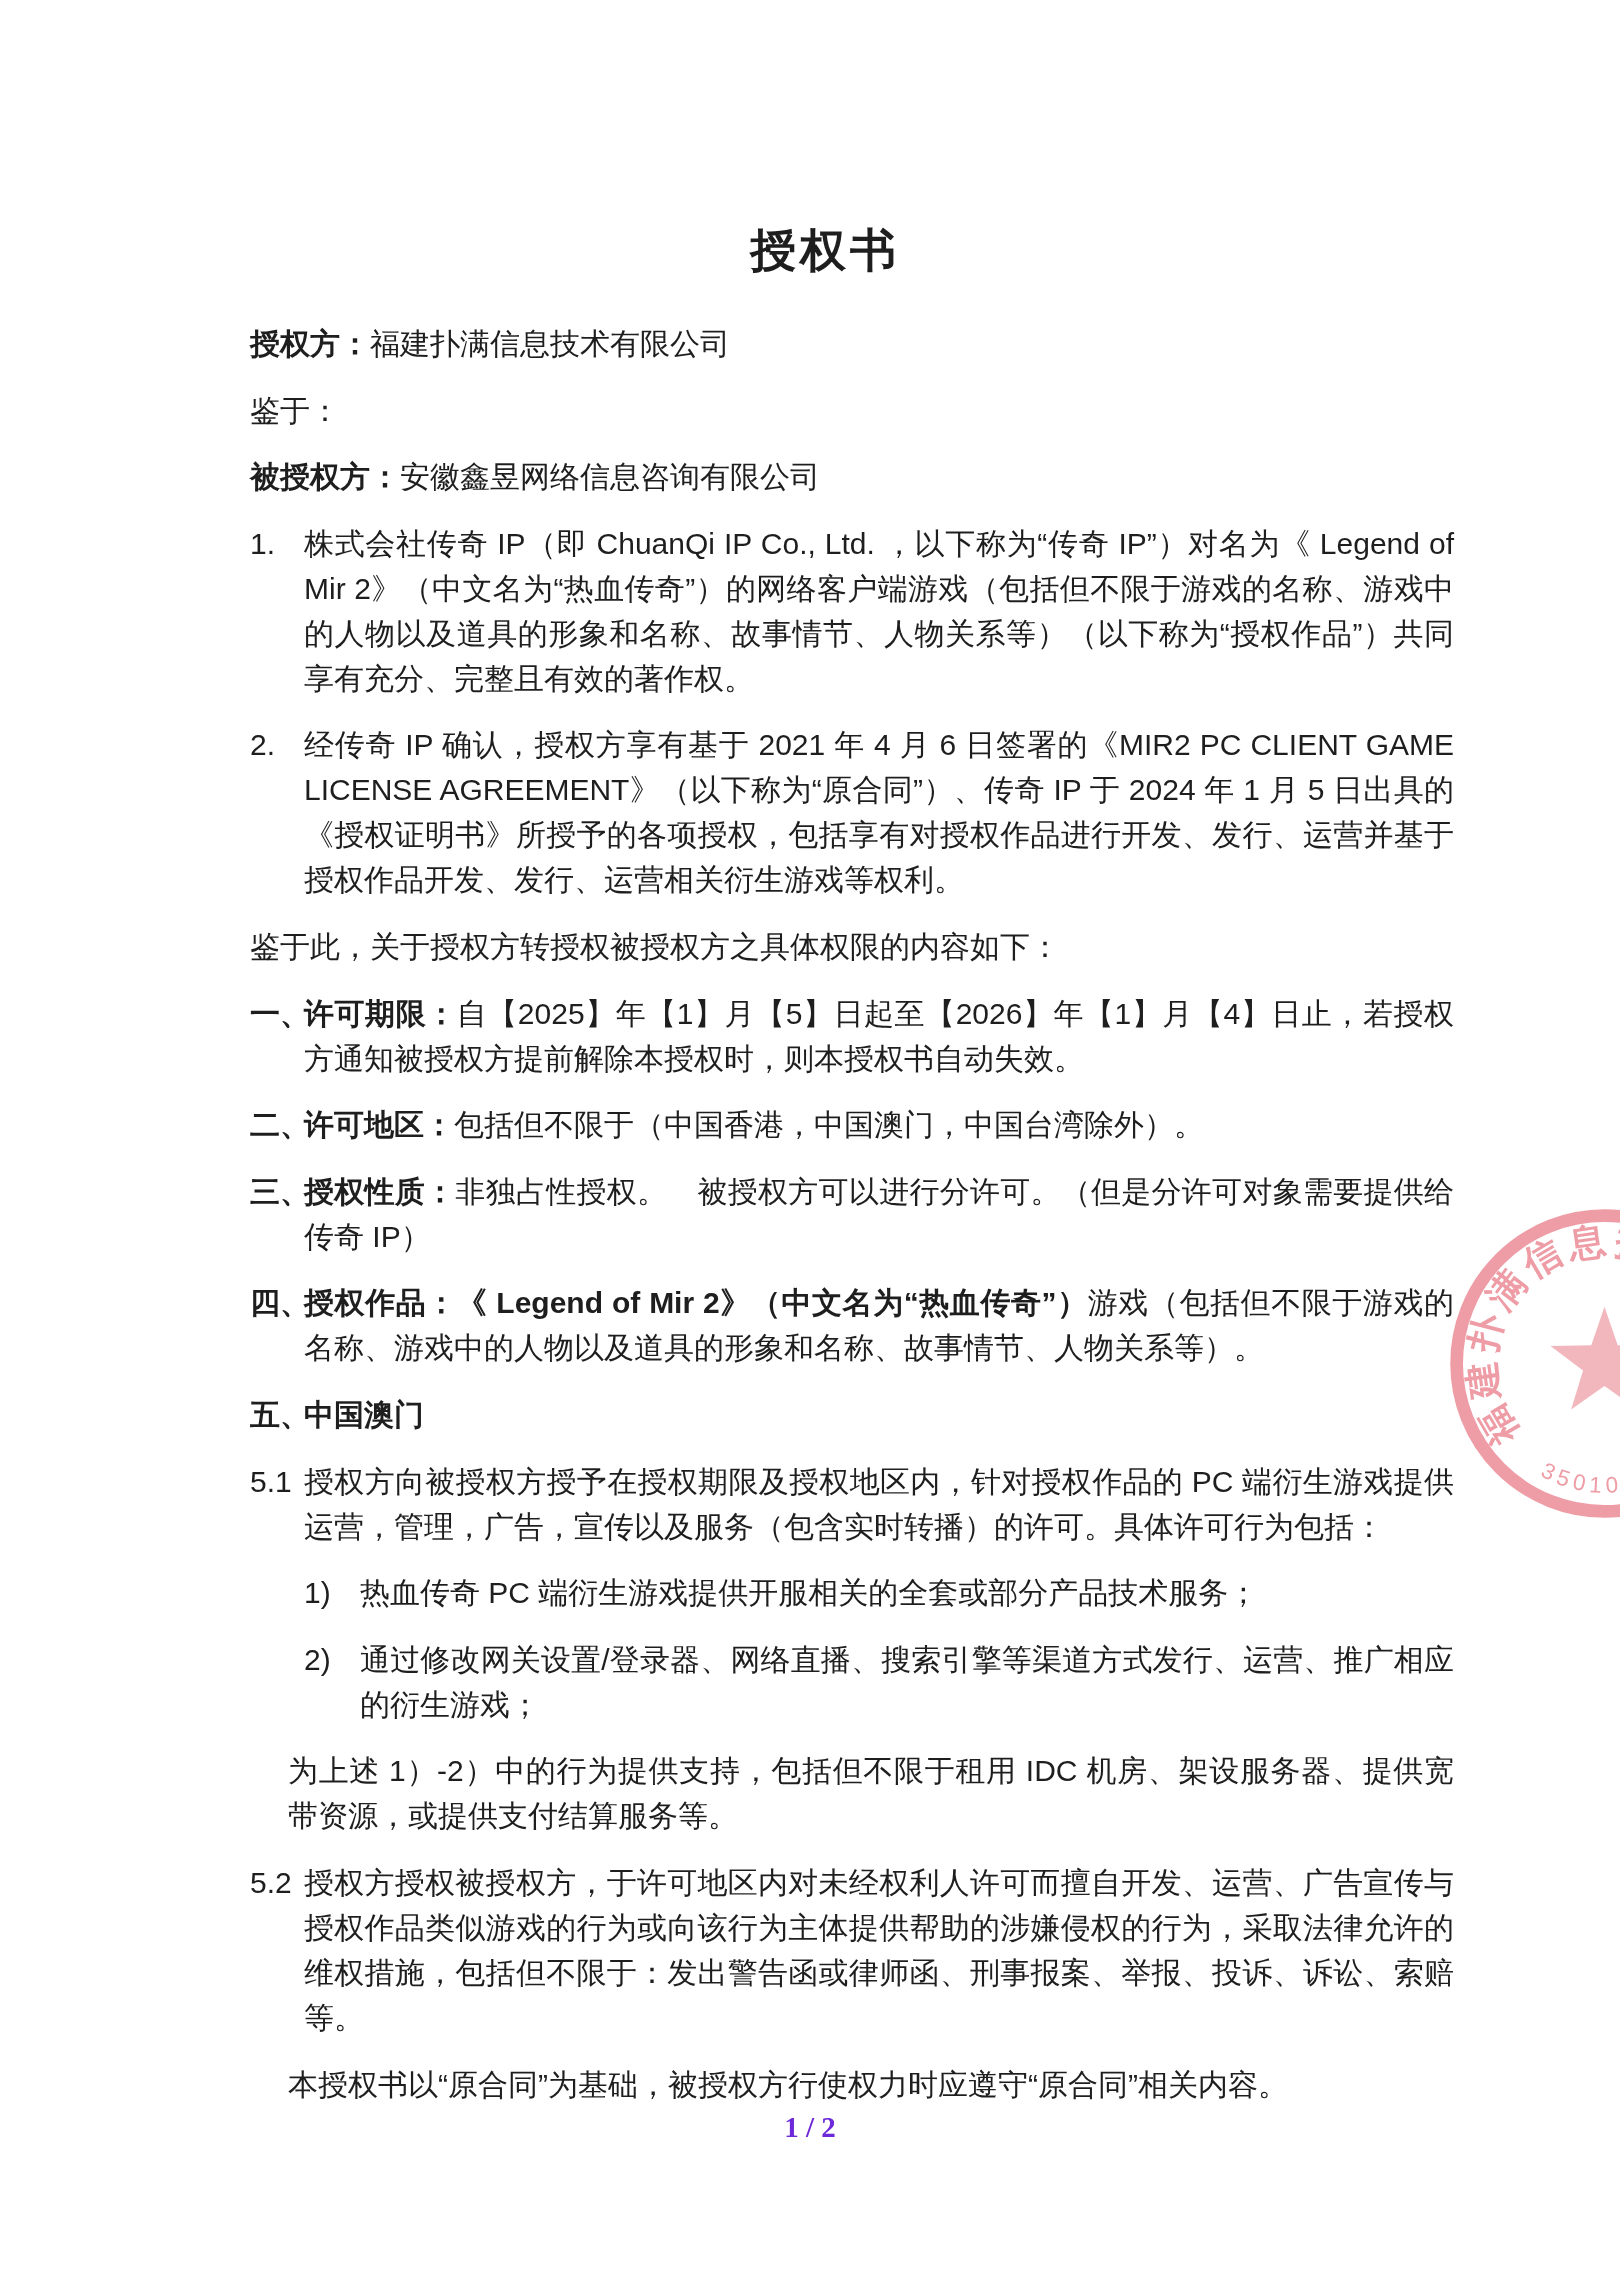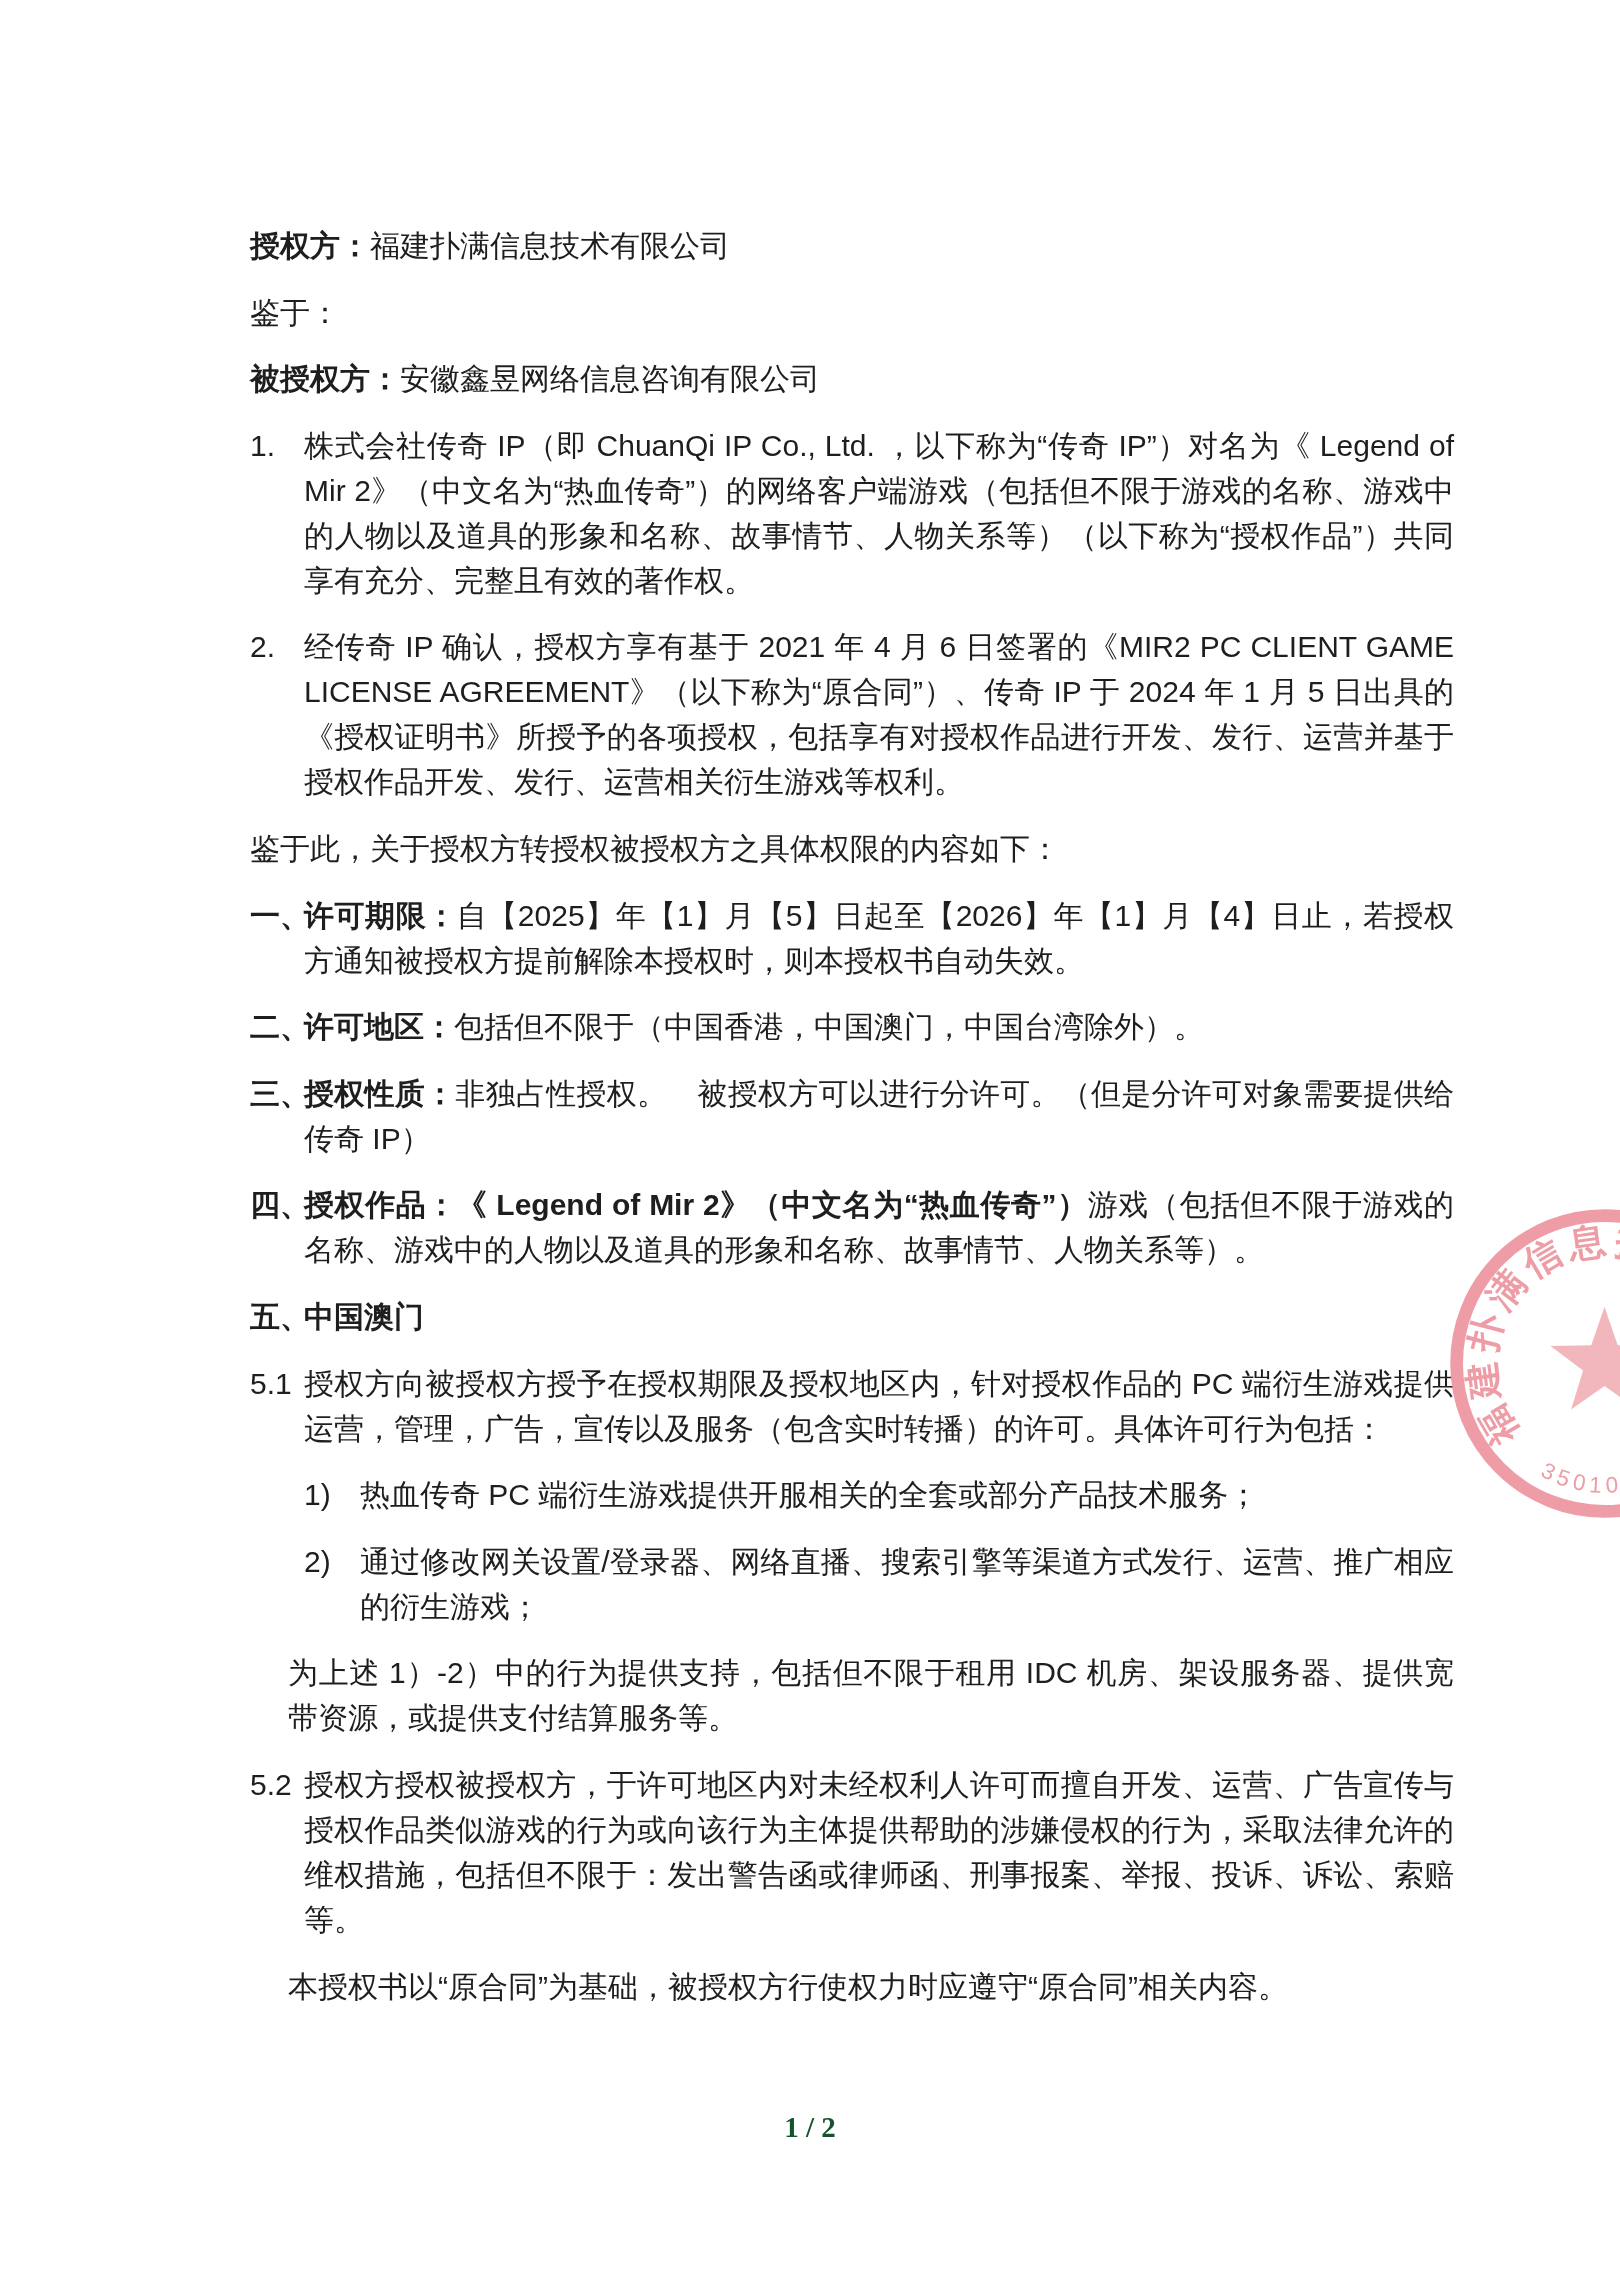--- a/index.html
+++ b/index.html
@@ -37,38 +37,39 @@
   .sub > .marker { position: absolute; left: 0; top: 0; }
   .indented { margin-left: 38px; }
   .page-num {
     position: absolute;
     left: 0; right: 0;
     top: 2105px;
     text-align: center;
     font-family: "Liberation Serif", serif;
     font-weight: bold;
     font-size: 29px;
-    color: #14532d;
+    color: #6d28d9;
   }
   .seal {
     position: absolute;
     left: 1438px;
     top: 1197px;
     width: 333px;
     height: 333px;
     opacity: 0.88;
   }
 </style>
 </head>
 <body>
 
 <div class="page">
 
   <div class="body-col">
 
+    <h1 class="doc-title">授权书</h1>
 
     <p class="para party"><b>授权方：</b><span>福建扑满信息技术有限公司</span></p>
 
     <p class="para">鉴于：</p>
 
     <p class="para party"><b>被授权方：</b><span>安徽鑫昱网络信息咨询有限公司</span></p>
 
     <div class="para hang">
       <span class="marker">1.</span>
       <span>株式会社传奇 IP（即 ChuanQi IP Co., Ltd. ，以下称为“传奇 IP”）对名为《 Legend of Mir 2》（中文名为“热血传奇”）的网络客户端游戏（包括但不限于游戏的名称、游戏中的人物以及道具的形象和名称、故事情节、人物关系等）（以下称为“授权作品”）共同享有充分、完整且有效的著作权。</span>

